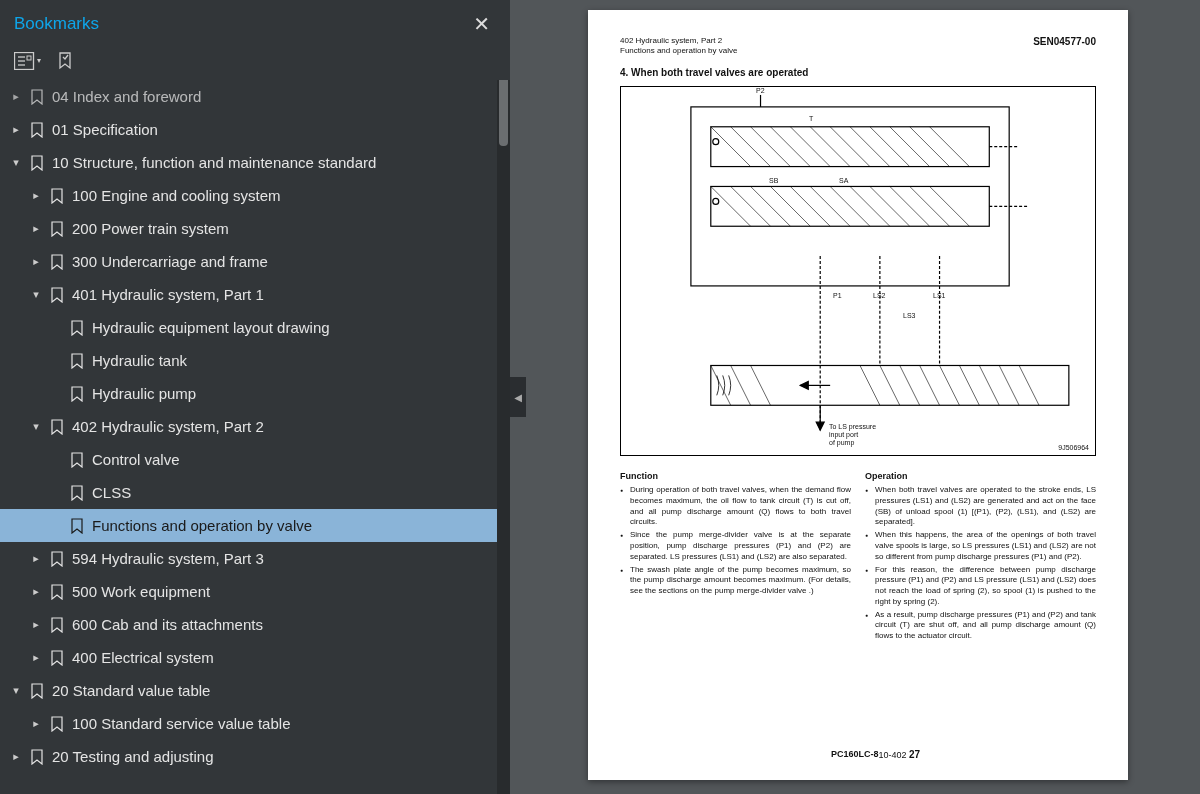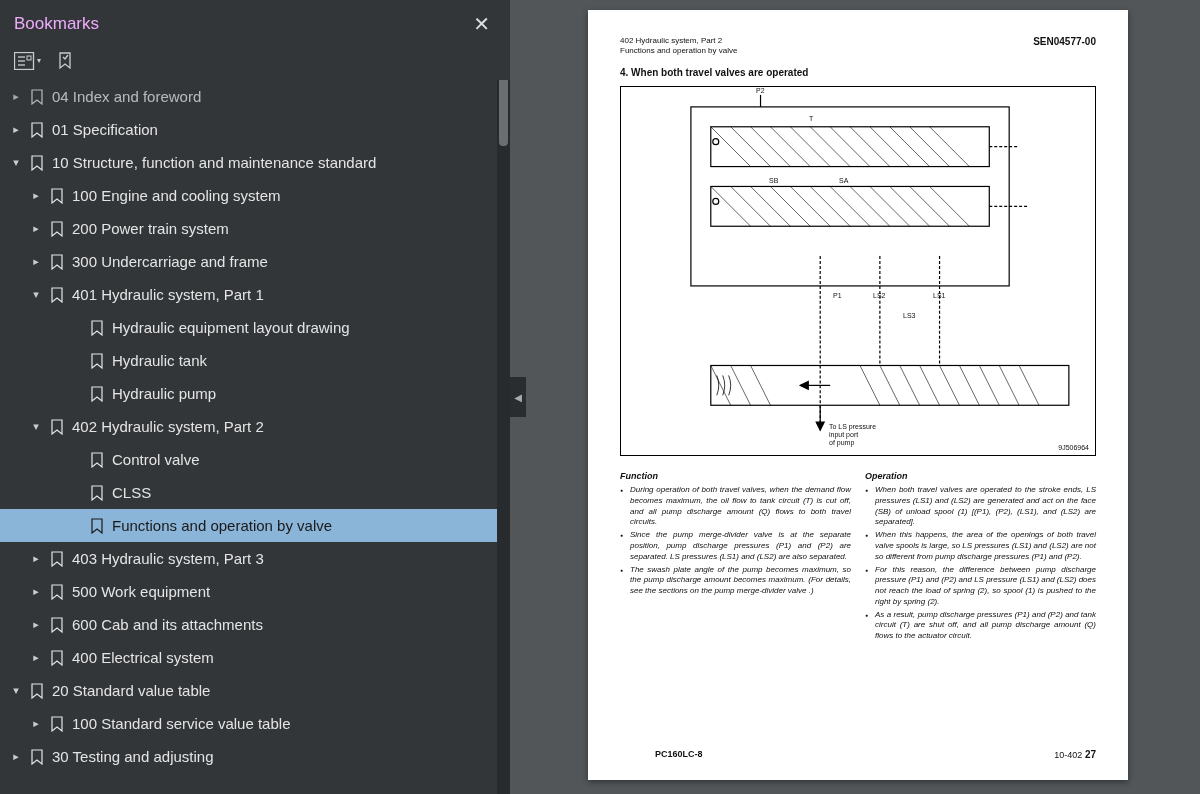--- a/index.html
+++ b/index.html
@@ -21,21 +21,21 @@
   }
   .sidebar-header {
     display: flex;
     align-items: center;
     justify-content: space-between;
     padding: 10px 14px 8px 14px;
   }
   .sidebar-title {
     font-size: 17px;
     font-weight: 400;
-    color: #f0abfc;
+    color: #0ea5e9;
   }
   .close-x {
     font-size: 20px;
     color: #ddd;
     cursor: pointer;
     padding: 2px 6px;
   }
   .toolbar {
     display: flex;
     gap: 14px;
@@ -94,21 +94,21 @@
   .row .label {
     padding-left: 4px;
   }
   .row.selected {
     background: #8ab4d8;
     color: #1a1a1a;
   }
   .row.selected .chev, .row.selected .bm-icon { color:#1a1a1a; }
   .ind0 { padding-left: 6px; }
   .ind1 { padding-left: 26px; }
-  .ind2 { padding-left: 66px; }
+  .ind2 { padding-left: 46px; }
   .collapse-handle {
     position: absolute;
     left: 510px;
     top: 50%;
     transform: translateY(-50%);
     width: 16px;
     height: 40px;
     background: #2a2d30;
     display: flex;
     align-items: center;
@@ -155,21 +155,21 @@
     height: 370px;
     position: relative;
     margin-bottom: 14px;
     background: #fff;
   }
   .dg-txt { position:absolute; font-size:7px; font-family:Arial; }
   .columns {
     display: flex;
     gap: 14px;
   }
-  .col { flex: 1; font-size: 8px; line-height: 1.35; text-align: justify; font-style: italic; }
+  .col { flex: 1; font-size: 8px; line-height: 1.35; text-align: justify; }
   .col h4 {
     font-size: 9px;
     font-weight: bold;
     margin-bottom: 3px;
   }
   .col ul { list-style: none; padding: 0; }
   .col li {
     position: relative;
     padding-left: 10px;
     margin-bottom: 2px;
@@ -181,21 +181,21 @@
     top: 0;
     font-size: 5px;
     top: 2px;
   }
   .page-footer {
     position: absolute;
     bottom: 20px;
     left: 32px;
     right: 32px;
     display: flex;
-    justify-content: space-between;
+    justify-content: center;
     font-size: 9px;
     font-weight: bold;
     padding-left: 35px;
   }
   .page-footer .pnum { font-weight: normal; }
   .page-footer .pnum b { font-size: 10px; }
 </style>
 </head>
 <body>
 
@@ -352,21 +352,21 @@
         </span>
         <span class="label">Functions and operation by valve</span>
       </div>
       <div class="row ind1">
         <span class="chev">▸</span>
         <span class="bm-icon">
           <svg width="14" height="16" viewBox="0 0 14 16">
             <path d="M2 1 L12 1 L12 15 L7 11 L2 15 Z" fill="none" stroke="currentColor" stroke-width="1.2"></path>
           </svg>
         </span>
-        <span class="label">403 Hydraulic system, Part 3</span>
+        <span class="label">594 Hydraulic system, Part 3</span>
       </div>
       <div class="row ind1">
         <span class="chev">▸</span>
         <span class="bm-icon">
           <svg width="14" height="16" viewBox="0 0 14 16">
             <path d="M2 1 L12 1 L12 15 L7 11 L2 15 Z" fill="none" stroke="currentColor" stroke-width="1.2"></path>
           </svg>
         </span>
         <span class="label">500 Work equipment</span>
       </div>
@@ -406,21 +406,21 @@
         </span>
         <span class="label">100 Standard service value table</span>
       </div>
       <div class="row ind0">
         <span class="chev">▸</span>
         <span class="bm-icon">
           <svg width="14" height="16" viewBox="0 0 14 16">
             <path d="M2 1 L12 1 L12 15 L7 11 L2 15 Z" fill="none" stroke="currentColor" stroke-width="1.2"></path>
           </svg>
         </span>
-        <span class="label">30 Testing and adjusting</span>
+        <span class="label">20 Testing and adjusting</span>
       </div>
     </div>
 </div>
 
 <div class="collapse-handle">◀</div>
 
 <div class="viewer">
   <div class="page">
     <div class="page-header">
       <div class="left">

